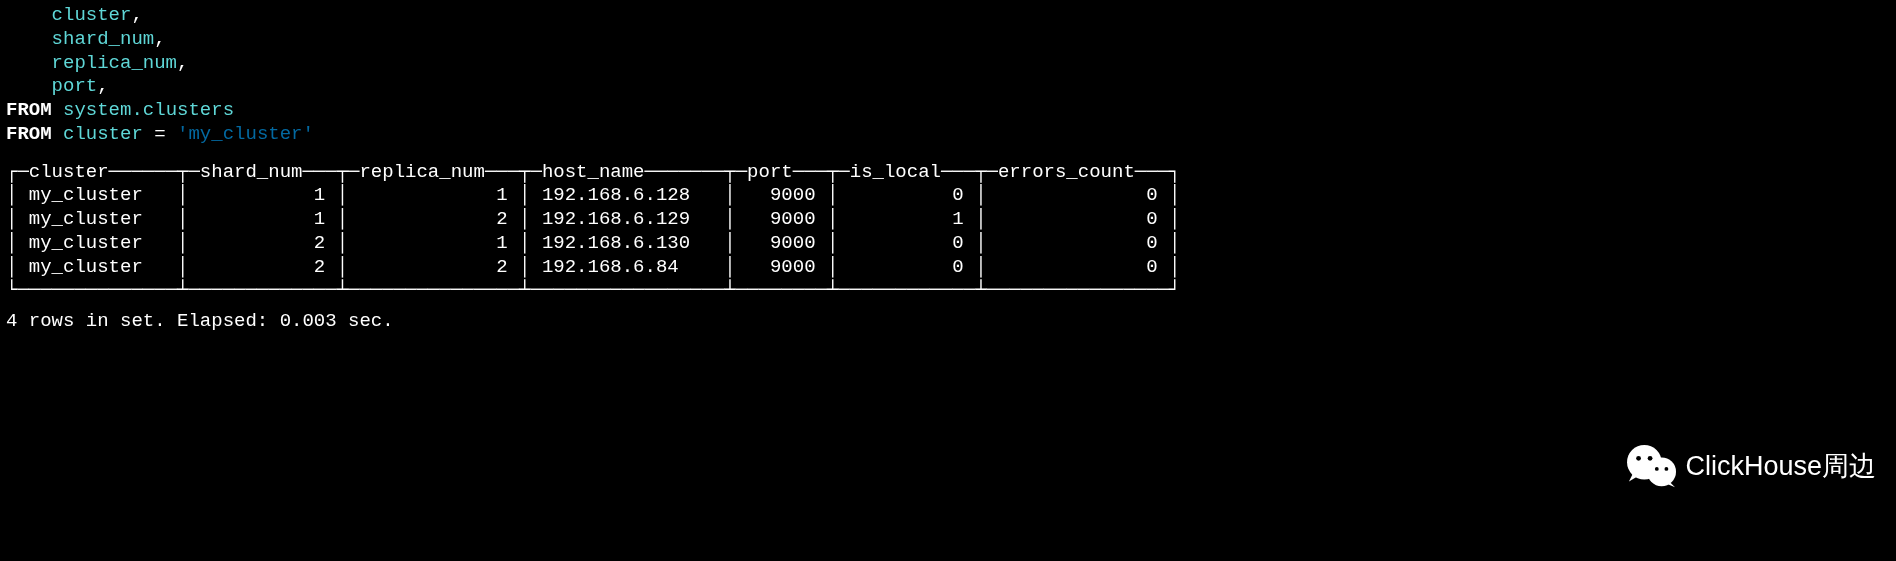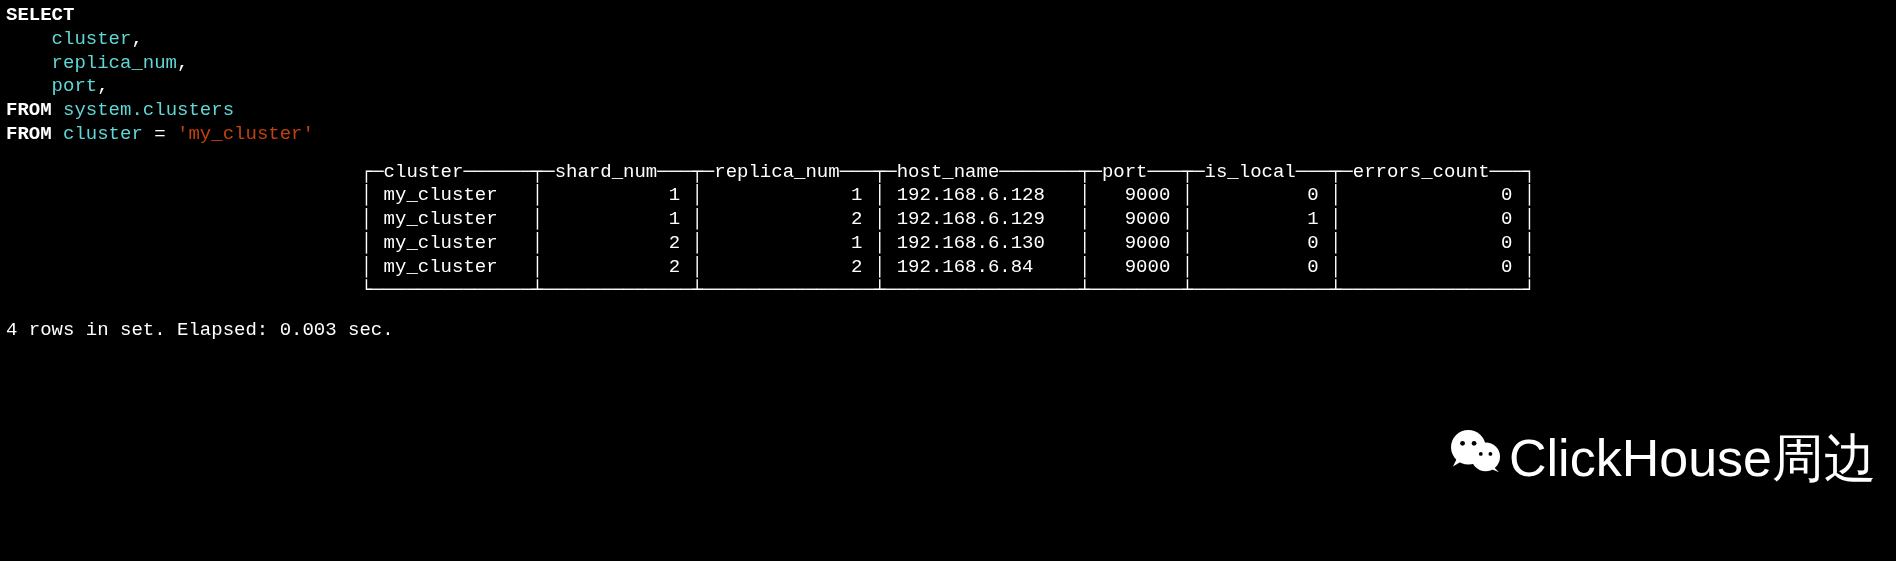--- a/index.html
+++ b/index.html
@@ -26,69 +26,69 @@
       color: #ffffff;
       font-weight: bold;
     }
     .ident {
       color: #5fd7d7;
     }
     .punct {
       color: #ffffff;
     }
     .str {
-      color: #c2410c;
+      color: #0369a1;
     }
     .indent {
       display: inline-block;
       width: 4ch;
     }
     .table-block {
       white-space: pre;
       margin-top: 2px;
     }
     .status-line {
-      margin-top: 16px;
+      margin-top: 7px;
     }
     .watermark {
       position: absolute;
       right: 20px;
       bottom: 70px;
       display: flex;
+      align-items: center;
       color: #ffffff;
       font-family: sans-serif;
-      font-size: 52px;
+      font-size: 27px;
       font-weight: 400;
       z-index: 10;
     }
     .wechat-icon {
       width: 58px;
       height: 48px;
       margin-right: 4px;
       position: relative;
     }
     .wechat-icon svg {
       width: 100%;
       height: 100%;
     }
     pre {
       font-family: inherit;
       font-size: inherit;
-      text-align: center;
     }
     .dotcolor {
       color: #5fd7d7;
     }
   </style>
 </head>
 <body>
 
 <div class="sql-block">
-  <div><span class="kw">SELECT</span></div>
   <div><span class="indent"></span><span class="ident">cluster</span><span class="punct">,</span></div>
+  <div><span class="indent"></span><span class="ident">shard_num</span><span class="punct">,</span></div>
   <div><span class="indent"></span><span class="ident">replica_num</span><span class="punct">,</span></div>
   <div><span class="indent"></span><span class="ident">port</span><span class="punct">,</span></div>
   <div><span class="kw">FROM</span> <span class="ident">system</span><span class="punct dotcolor">.</span><span class="ident">clusters</span></div>
   <div><span class="kw">FROM</span> <span class="ident">cluster</span> <span class="punct">=</span> <span class="str">'my_cluster'</span></div>
 </div>
 
 <pre class="table-block" id="ascii-table">┌─cluster──────┬─shard_num───┬─replica_num───┬─host_name───────┬─port───┬─is_local───┬─errors_count───┐
 │ my_cluster   │           1 │             1 │ 192.168.6.128   │   9000 │          0 │              0 │
 │ my_cluster   │           1 │             2 │ 192.168.6.129   │   9000 │          1 │              0 │
 │ my_cluster   │           2 │             1 │ 192.168.6.130   │   9000 │          0 │              0 │

